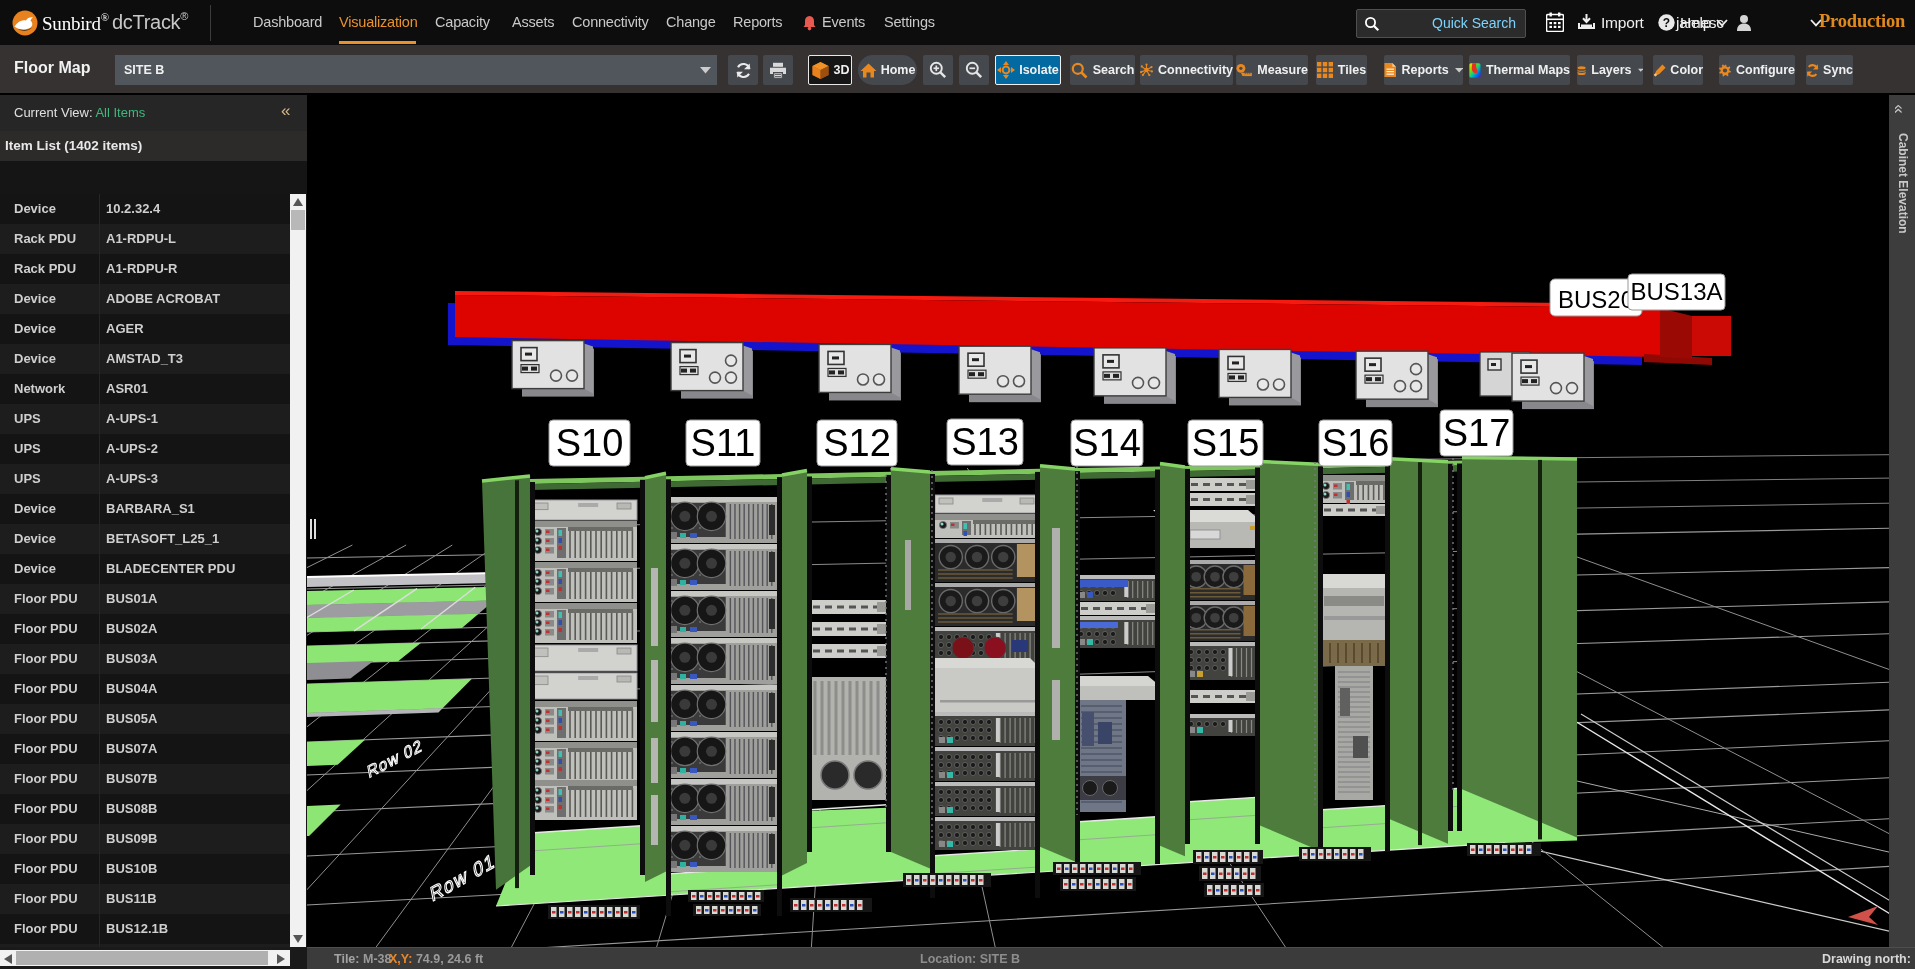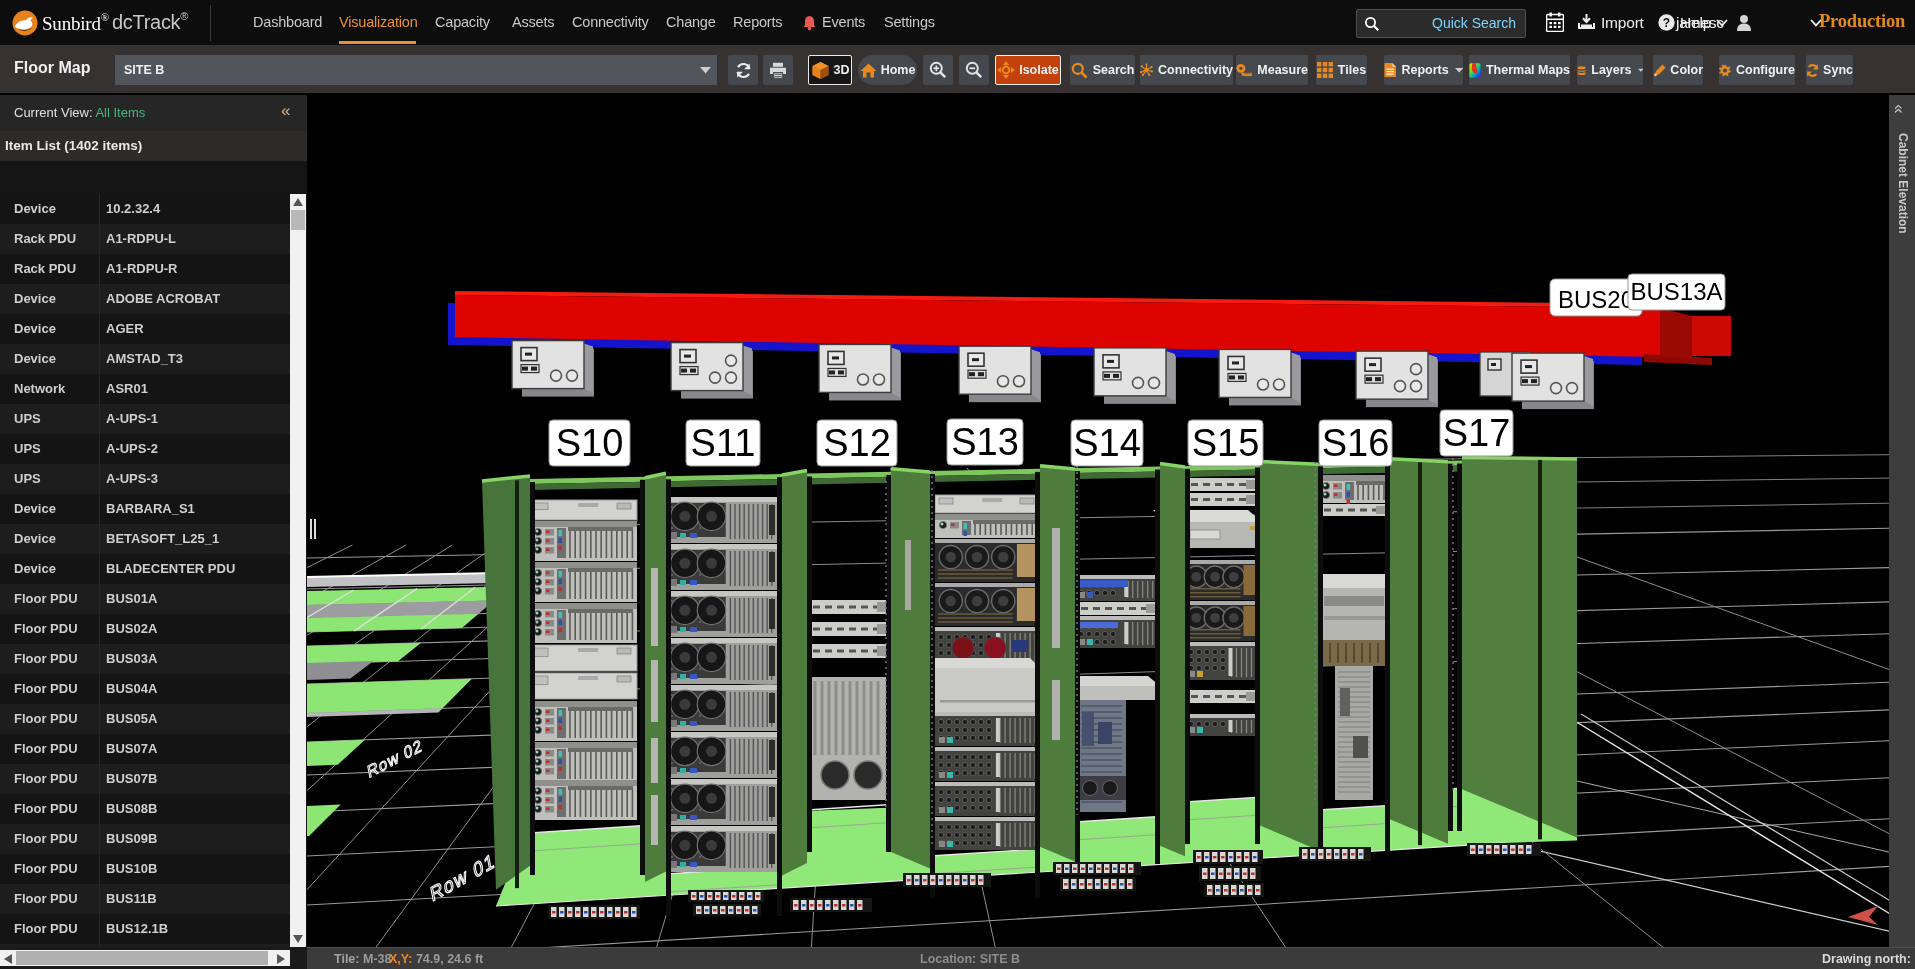--- a/index.html
+++ b/index.html
@@ -1778,21 +1778,21 @@
         <line x1="7.3" y1="4.5" x2="7.3" y2="10.1" stroke="#e5e5e5" stroke-width="1.7"></line>
       </svg>
   </div>
   <div class="tbtn" style="left:959px;width:30px;">
     <svg width="18" height="18" viewBox="0 0 18 18">
         <circle cx="7.3" cy="7.3" r="5.5" fill="none" stroke="#e5e5e5" stroke-width="1.9"></circle>
         <line x1="11.4" y1="11.4" x2="16.2" y2="16.2" stroke="#e5e5e5" stroke-width="2.4"></line>
         <line x1="4.5" y1="7.3" x2="10.1" y2="7.3" stroke="#e5e5e5" stroke-width="1.7"></line>
       </svg>
   </div>
-  <div class="tbtn" style="left:995px;width:66px;background:#c2410c;border:1px solid #f0f0f0;">
+  <div class="tbtn" style="left:995px;width:66px;background:#0369a1;border:1px solid #f0f0f0;">
     <svg width="18" height="18" viewBox="0 0 18 18" style="margin-right:4px;">
         <g fill="#e8881f">
           <path d="M9 0 L12 4 L6 4 Z"></path>
           <path d="M9 18 L12 14 L6 14 Z"></path>
           <path d="M0 9 L4 6 L4 12 Z"></path>
           <path d="M18 9 L14 6 L14 12 Z"></path>
           <circle cx="9" cy="9" r="3.4" fill="none" stroke="#e8881f" stroke-width="2"></circle>
         </g>
       </svg>
     Isolate

